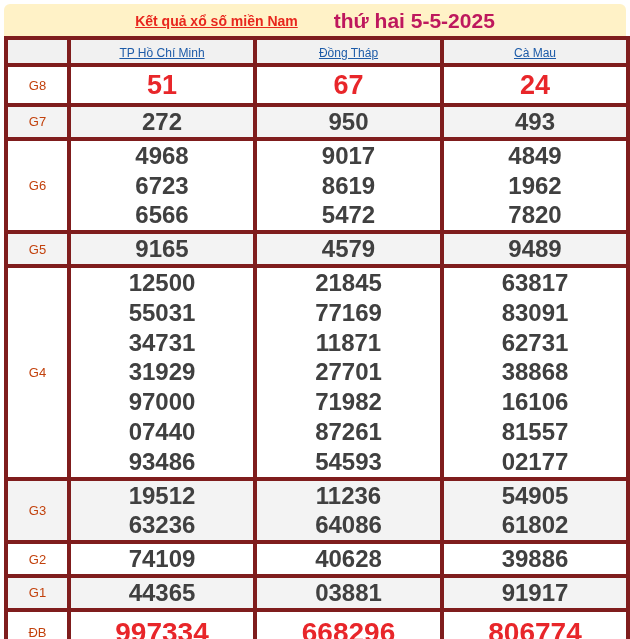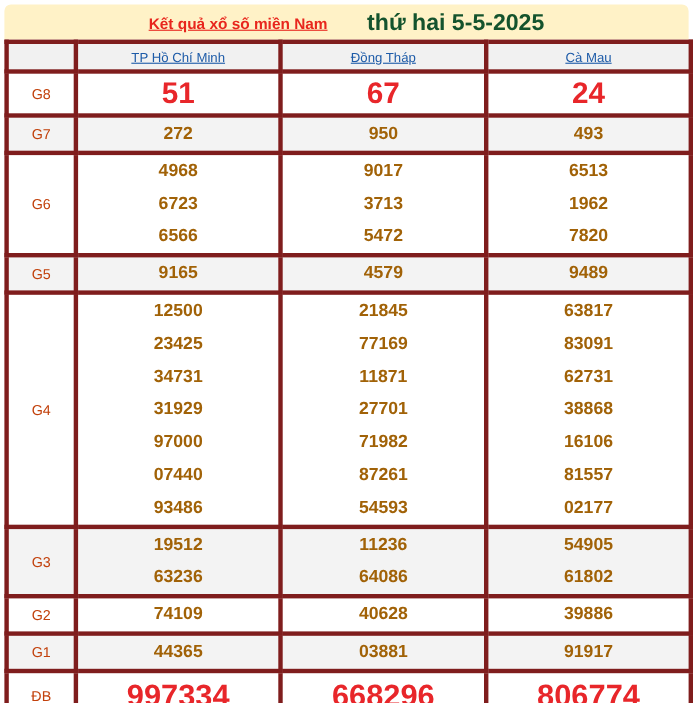--- a/index.html
+++ b/index.html
@@ -32,21 +32,21 @@
       padding-top: 2px;
     }
     .title-link {
       color: #e8261d;
       font-size: 14px;
       font-weight: bold;
       text-decoration: underline;
       cursor: pointer;
     }
     .title-date {
-      color: #14532d;
+      color: #be185d;
       font-size: 21px;
       font-weight: bold;
       margin-left: 30px;
     }
     table {
       width: 622px;
       border-collapse: collapse;
       table-layout: fixed;
     }
     td, th {
@@ -68,23 +68,23 @@
     col.c0 { width: 63px; }
     col.c1 { width: 186px; }
     col.c2 { width: 187px; }
     col.c3 { width: 186px; }
     td.label {
       font-size: 13px;
       color: #c2410c;
     }
     .num {
       display: block;
-      font-size: 16px;
+      font-size: 24px;
       font-weight: bold;
-      color: #a16207;
+      color: #404040;
       line-height: 29.8px;
     }
     .num.red {
       color: #e8262a;
     }
     .num.g8 {
       font-size: 27px;
       line-height: 36px;
     }
     .num.db {
@@ -149,25 +149,25 @@
 
       <tr>
         <td class="label">G6</td>
         <td>
           <span class="num">4968</span>
           <span class="num">6723</span>
           <span class="num">6566</span>
         </td>
         <td>
           <span class="num">9017</span>
-          <span class="num">3713</span>
+          <span class="num">8619</span>
           <span class="num">5472</span>
         </td>
         <td>
-          <span class="num">6513</span>
+          <span class="num">4849</span>
           <span class="num">1962</span>
           <span class="num">7820</span>
         </td>
       </tr>
 
       <tr class="alt">
         <td class="label">G5</td>
         <td>
             <span class="num">9165</span>
           </td>
@@ -176,21 +176,21 @@
           </td>
         <td>
             <span class="num">9489</span>
           </td>
       </tr>
 
       <tr>
         <td class="label">G4</td>
         <td>
           <span class="num">12500</span>
-          <span class="num">23425</span>
+          <span class="num">55031</span>
           <span class="num">34731</span>
           <span class="num">31929</span>
           <span class="num">97000</span>
           <span class="num">07440</span>
           <span class="num">93486</span>
         </td>
         <td>
           <span class="num">21845</span>
           <span class="num">77169</span>
           <span class="num">11871</span>

